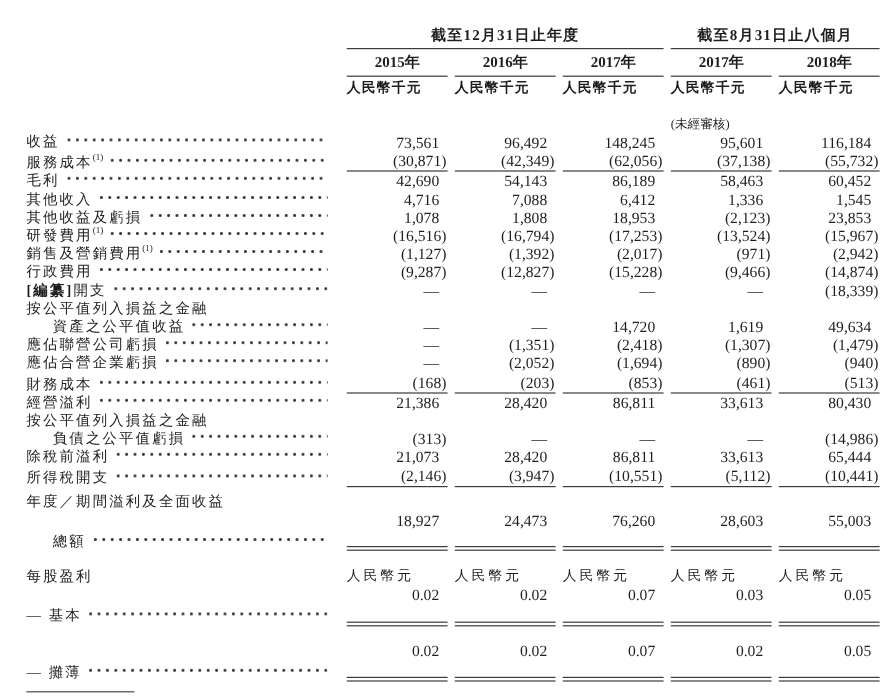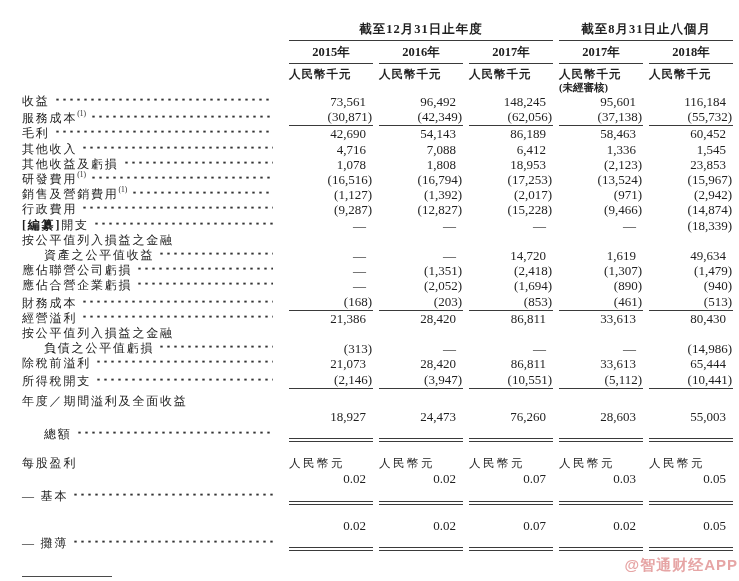--- a/index.html
+++ b/index.html
@@ -26,21 +26,21 @@
     border-bottom:1.5px solid #3a3a3a;padding-bottom:2px;color:#1e1e1e;
   }
   .year-head{
     font-weight:bold;text-align:center;font-size:12.5px;
     border-bottom:1.5px solid #3a3a3a;padding:3px 0 2px;color:#1e1e1e;
   }
   .unit-head{
     font-weight:bold;font-size:11.5px;letter-spacing:1px;
     padding-top:4px;line-height:13px;color:#1e1e1e;white-space:nowrap;
   }
-  .note{font-weight:bold;font-size:10.5px;letter-spacing:0;}
+  .note{font-weight:normal;font-size:10.5px;letter-spacing:0;margin-top:17px;}
   .lbl{
     display:flex;align-items:flex-end;
     font-size:12px;letter-spacing:1.8px;line-height:15.2px;color:#1e1e1e;
     white-space:nowrap;
   }
   .lbl.ind{padding-left:22px;}
   .lbl b{font-weight:bold;}
   .lbl sup{font-size:7.5px;letter-spacing:0;line-height:1;position:relative;top:-1px;}
   .dots{
     flex:1;height:15.2px;margin:0 10px 0 4px;
@@ -166,14 +166,13 @@
       <div style="display: contents;"><div class="cell lbl">
           <span>— 基本</span>
           <span class="dots"></span>
         </div><div class="cell val r-double">0.02</div><div class="cell val r-double">0.02</div><div class="cell val r-double">0.07</div><div class="cell val r-double">0.03</div><div class="cell val r-double">0.05</div></div>
       <div style="display: contents;"><div class="cell lbl" style="padding-top: 13px; text-align: right;">
           <span>— 攤薄</span>
           <span class="dots"></span>
         </div><div class="cell val r-double" style="padding-top: 13px;">0.02</div><div class="cell val r-double" style="padding-top: 13px;">0.02</div><div class="cell val r-double" style="padding-top: 13px;">0.07</div><div class="cell val r-double" style="padding-top: 13px;">0.02</div><div class="cell val r-double" style="padding-top: 13px;">0.05</div></div>
     </div>
   <div class="footline"></div>
-  <div class="wm">@智通财经APP</div>
 </div>
 
 </body></html>

